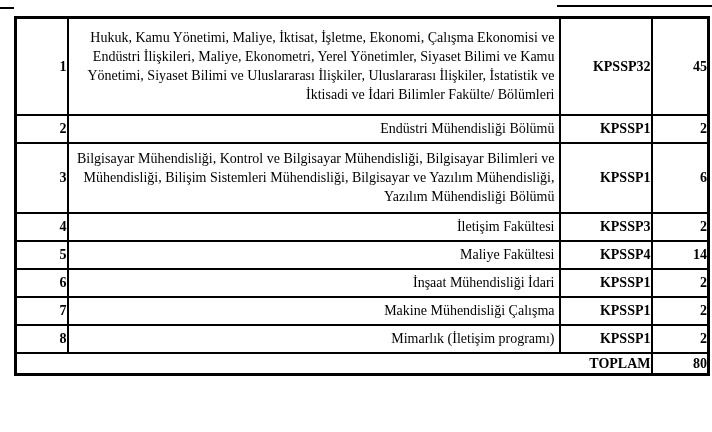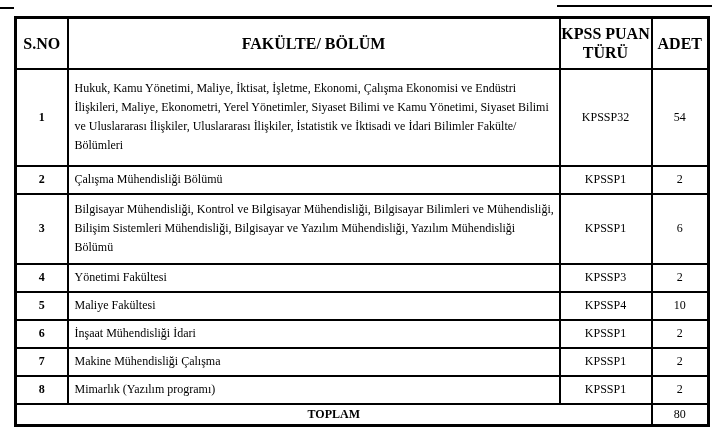--- a/index.html
+++ b/index.html
@@ -29,34 +29,35 @@
     top: 16px;
     width: 693px;
     border-collapse: collapse;
     table-layout: fixed;
     border: 3px solid #000000;
   }
   .doc-table th,
   .doc-table td {
     border: 2px solid #000000;
     vertical-align: middle;
-    font-size: 12px;
+    font-size: 14px;
     line-height: 19px;
     overflow: hidden;
+    text-align: right;
   }
   .doc-table th {
     font-weight: bold;
     text-align: center;
     font-size: 16px;
   }
-  .cell-center { text-align: center; }
+  .cell-center { text-align: center; font-weight: bold; }
   .cell-sno    { text-align: center; font-weight: bold; }
   .cell-bolum  { text-align: left; padding: 2px 4px 2px 6px; }
   .cell-total-label { text-align: center; font-weight: bold; font-size: 16px; }
-  .cell-total-value { text-align: center; font-weight: normal; font-size: 16px; }
+  .cell-total-value { text-align: center; font-weight: bold; font-size: 16px; }
 
   .h-header { height: 51px; }
   .h-r1     { height: 97px; }
   .h-r3     { height: 70px; }
   .h-single { height: 28px; }
   .h-total  { height: 16px; }
 </style>
 </head>
 <body>
 
@@ -67,79 +68,73 @@
 
   <table class="doc-table">
     <colgroup>
       <col style="width:52px">
       <col style="width:492px">
       <col style="width:92px">
       <col style="width:57px">
     </colgroup>
 
     <tbody>
-        <tr class="h-header">
-      <th>S.NO</th>
-      <th>FAKÜLTE/ BÖLÜM</th>
-      <th>KPSS PUAN TÜRÜ</th>
-      <th>ADET</th>
-    </tr>
 
     <tr class="h-r1">
       <td class="cell-sno">1</td>
       <td class="cell-bolum">Hukuk, Kamu Yönetimi, Maliye, İktisat, İşletme, Ekonomi, Çalışma Ekonomisi ve Endüstri İlişkileri, Maliye, Ekonometri, Yerel Yönetimler, Siyaset Bilimi ve Kamu Yönetimi, Siyaset Bilimi ve Uluslararası İlişkiler, Uluslararası İlişkiler, İstatistik ve İktisadi ve İdari Bilimler Fakülte/ Bölümleri</td>
       <td class="cell-center">KPSSP32</td>
-      <td class="cell-center">54</td>
+      <td class="cell-center">45</td>
     </tr>
 
     <tr class="h-single">
       <td class="cell-sno">2</td>
-      <td class="cell-bolum">Çalışma Mühendisliği Bölümü</td>
+      <td class="cell-bolum">Endüstri Mühendisliği Bölümü</td>
       <td class="cell-center">KPSSP1</td>
       <td class="cell-center">2</td>
     </tr>
 
     <tr class="h-r3">
       <td class="cell-sno">3</td>
       <td class="cell-bolum">Bilgisayar Mühendisliği, Kontrol ve Bilgisayar Mühendisliği, Bilgisayar Bilimleri ve Mühendisliği, Bilişim Sistemleri Mühendisliği, Bilgisayar ve Yazılım Mühendisliği, Yazılım Mühendisliği Bölümü</td>
       <td class="cell-center">KPSSP1</td>
       <td class="cell-center">6</td>
     </tr>
 
     <tr class="h-single">
       <td class="cell-sno">4</td>
-      <td class="cell-bolum">Yönetimi Fakültesi</td>
+      <td class="cell-bolum">İletişim Fakültesi</td>
       <td class="cell-center">KPSSP3</td>
       <td class="cell-center">2</td>
     </tr>
 
     <tr class="h-single">
       <td class="cell-sno">5</td>
       <td class="cell-bolum">Maliye Fakültesi</td>
       <td class="cell-center">KPSSP4</td>
-      <td class="cell-center">10</td>
+      <td class="cell-center">14</td>
     </tr>
 
     <tr class="h-single">
       <td class="cell-sno">6</td>
       <td class="cell-bolum">İnşaat Mühendisliği İdari</td>
       <td class="cell-center">KPSSP1</td>
       <td class="cell-center">2</td>
     </tr>
 
     <tr class="h-single">
       <td class="cell-sno">7</td>
       <td class="cell-bolum">Makine Mühendisliği Çalışma</td>
       <td class="cell-center">KPSSP1</td>
       <td class="cell-center">2</td>
     </tr>
 
     <tr class="h-single">
       <td class="cell-sno">8</td>
-      <td class="cell-bolum">Mimarlık (Yazılım programı)</td>
+      <td class="cell-bolum">Mimarlık (İletişim programı)</td>
       <td class="cell-center">KPSSP1</td>
       <td class="cell-center">2</td>
     </tr>
 
     <tr class="h-total">
       <td class="cell-total-label" colspan="3">TOPLAM</td>
       <td class="cell-total-value">80</td>
     </tr>
 
   </tbody>

